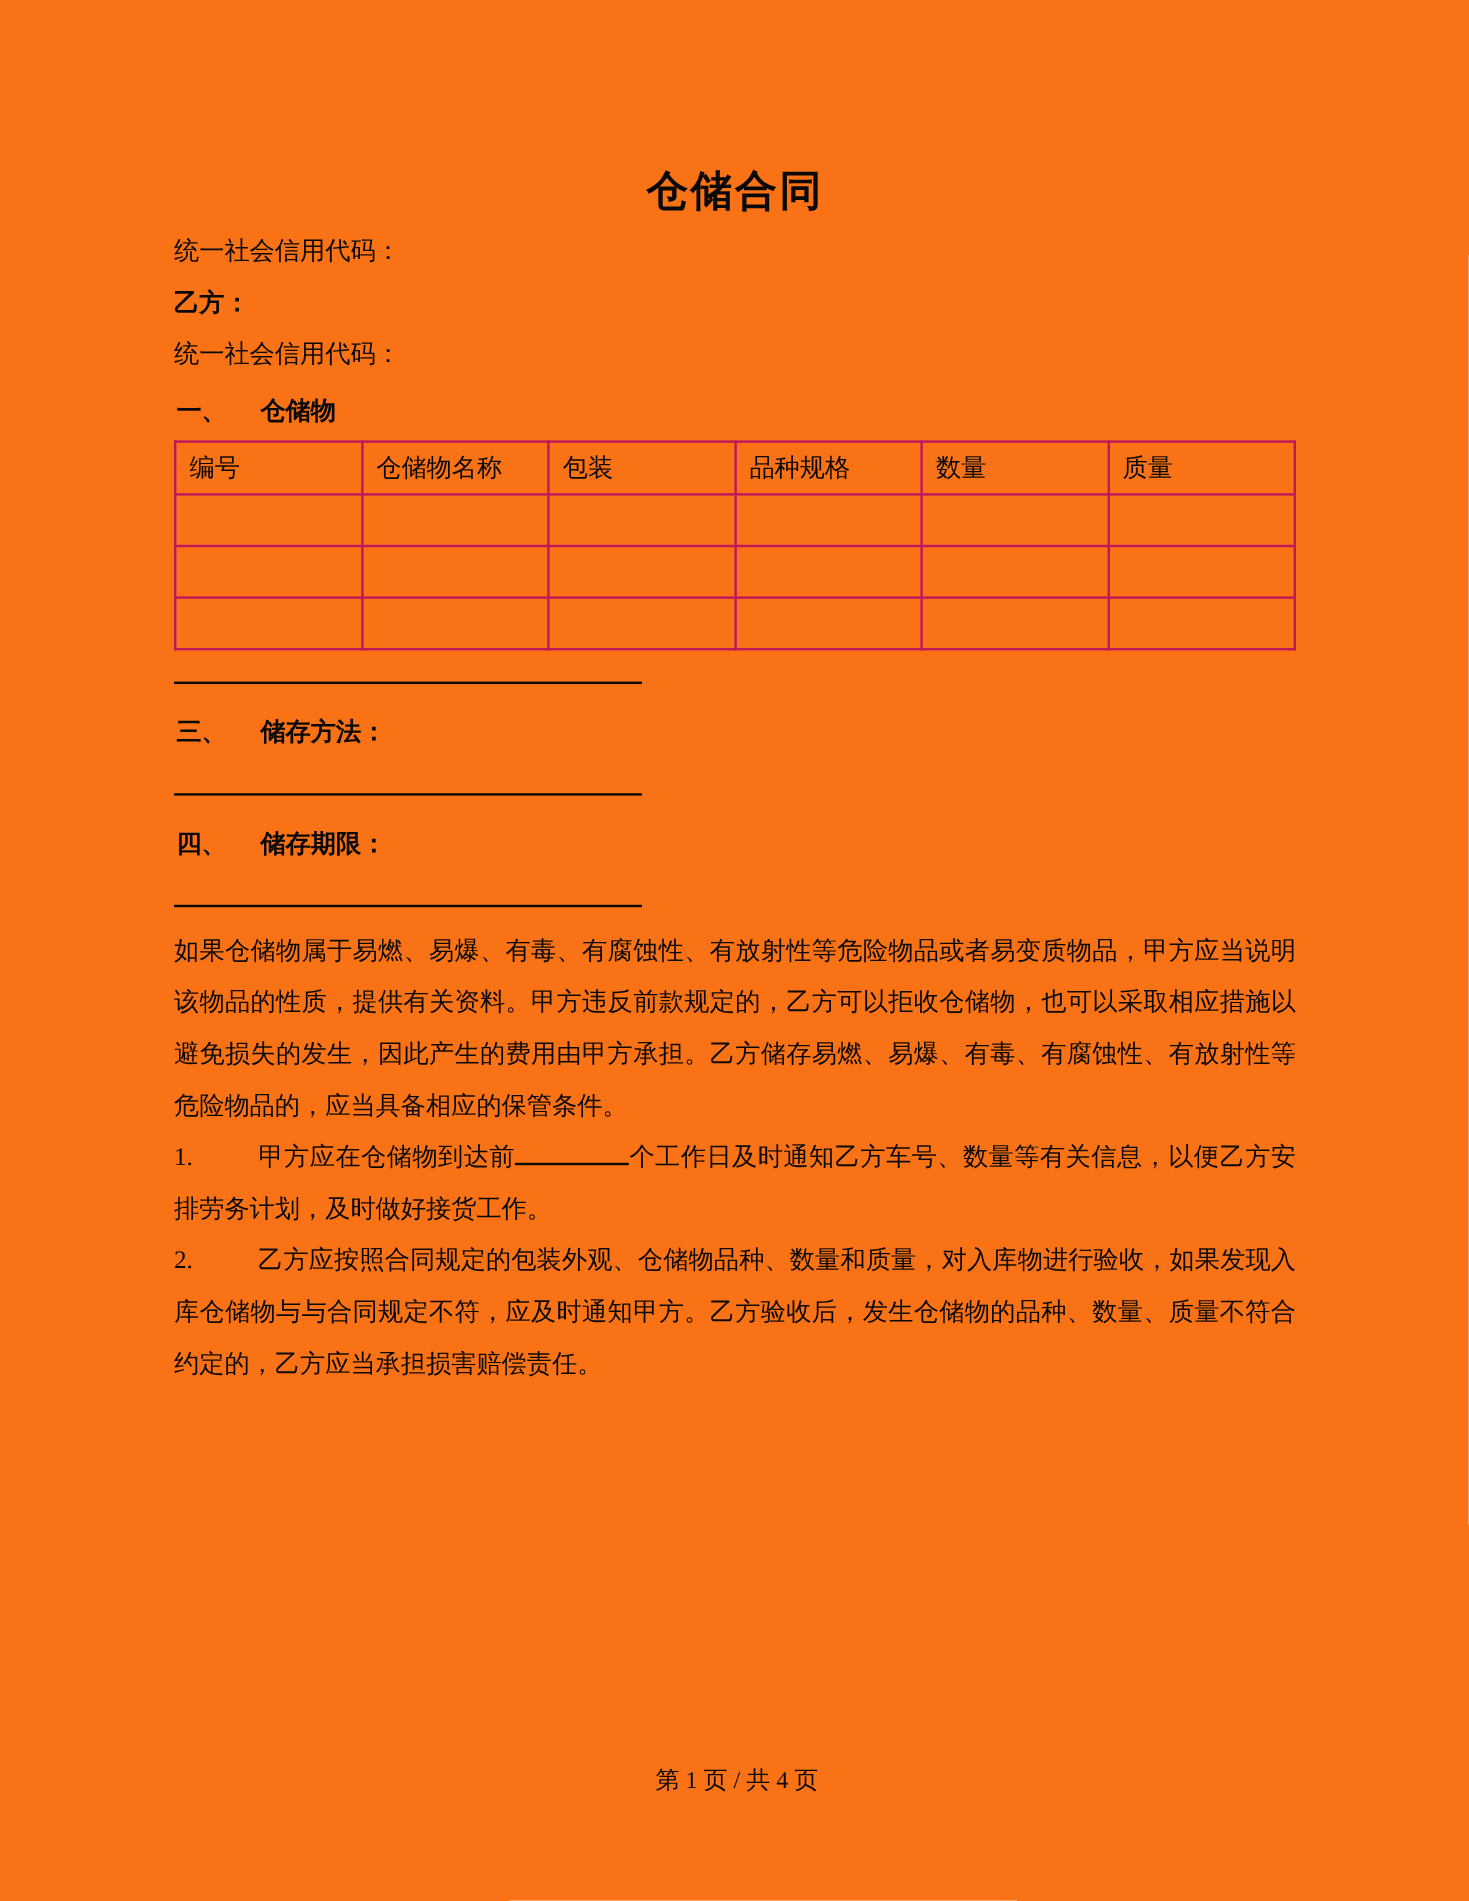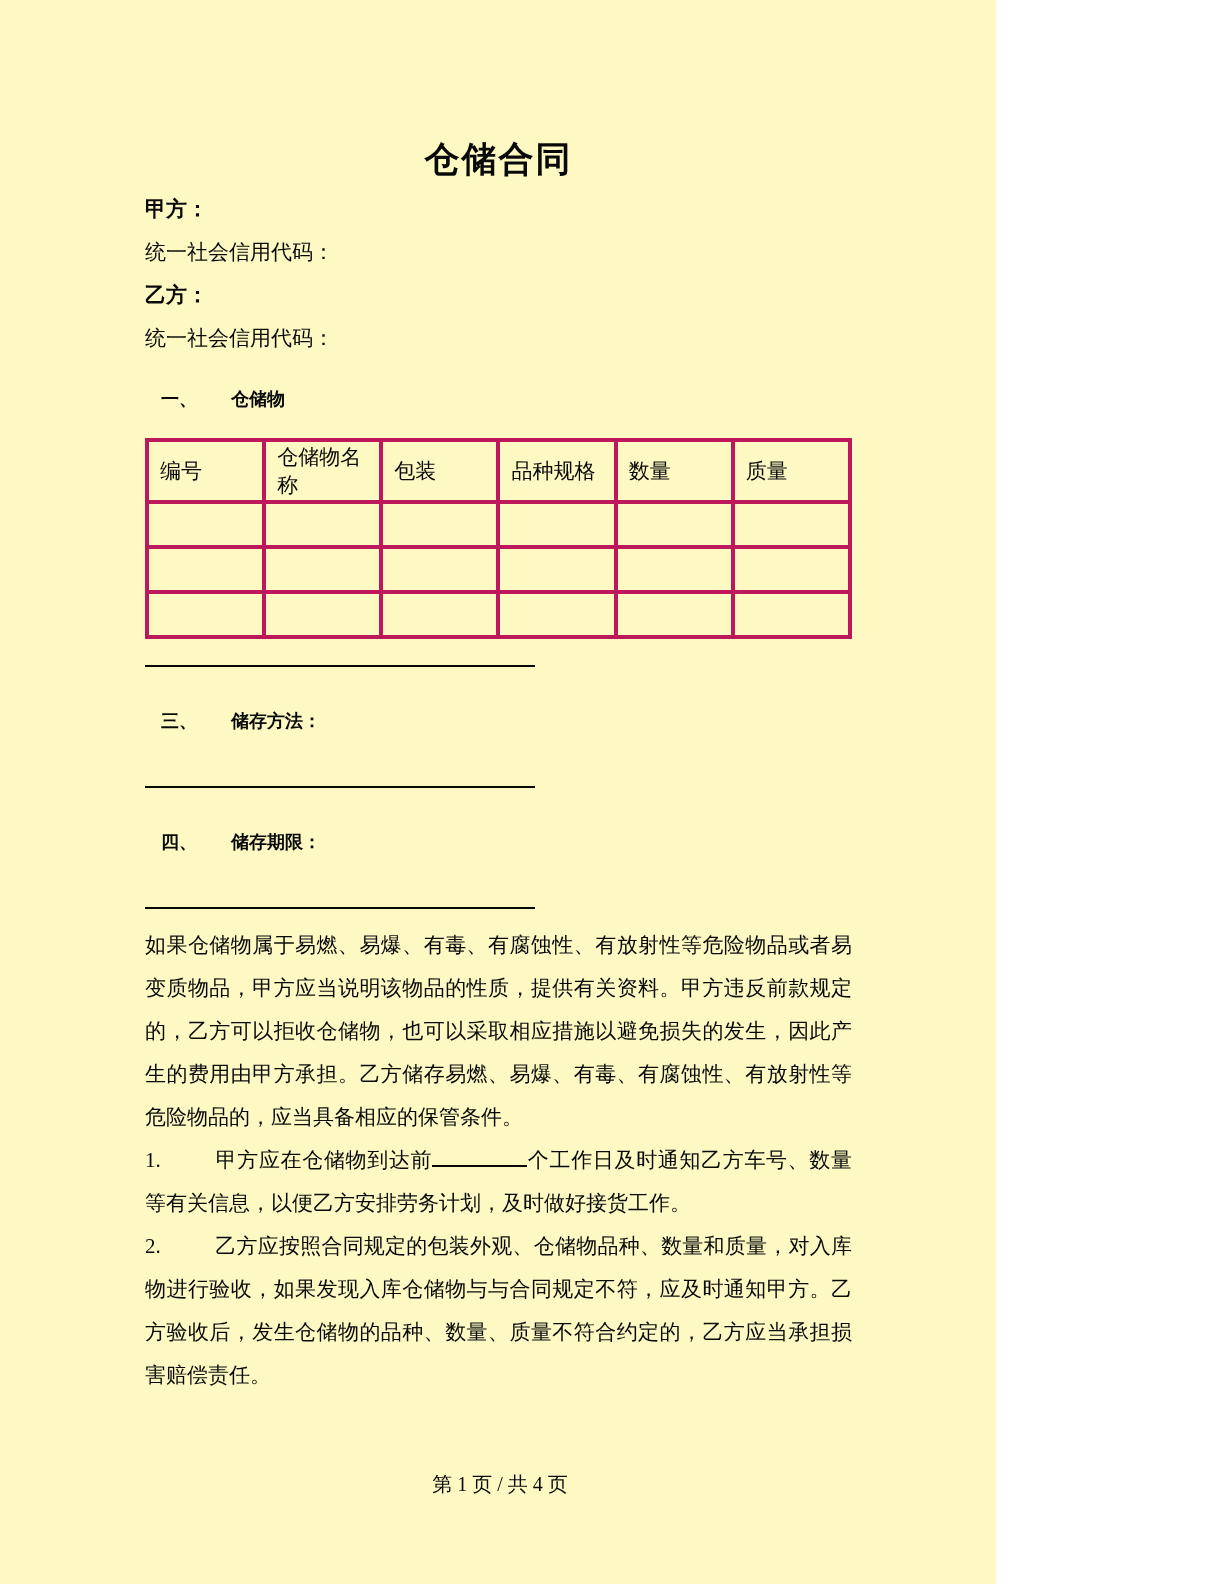--- a/index.html
+++ b/index.html
@@ -1,20 +1,20 @@
 <!DOCTYPE html>
 <html><head>
 <meta charset="utf-8">
 <style>
   html, body { margin: 0; padding: 0; background: #ffffff; }
   .page {
     position: relative;
-    width: 996px;
+    width: 1224px;
     height: 1584px;
-    background: #fef9c3;
+    background: #f97316;
     color: #090909;
     font-family: "Liberation Serif", "DejaVu Serif", serif;
     overflow: hidden;
     box-sizing: border-box;
     padding: 132px 144px 0 145px;
   }
   h1.doc-title {
     font-size: 35px;
     line-height: 56px;
     margin: 0;
@@ -23,23 +23,23 @@
     letter-spacing: 2px;
   }
   p.body-line {
     font-size: 21px;
     line-height: 43px;
     margin: 0;
   }
   p.bold { font-weight: bold; }
   p.just { text-align: justify; }
   h2.sec {
-    font-size: 18px;
+    font-size: 21px;
     line-height: 46px;
-    margin: 16px;
+    margin: 2px;
     font-weight: bold;
   }
   .h-num, .item-num {
     display: inline-block;
     width: 70px;
   }
   .blank {
     display: inline-block;
     height: 1em;
     border-bottom: 2px solid #090909;
@@ -51,21 +51,21 @@
     line-height: 43px;
     margin: 0;
   }
   .blank-row .blank { width: 390px; }
   table.goods {
     width: 100%;
     border-collapse: collapse;
     table-layout: fixed;
   }
   table.goods td {
-    border: 4px solid #be185d;
+    border: 2px solid #be185d;
     font-size: 21px;
     height: 40px;
     padding: 1px 11px;
     vertical-align: middle;
     text-align: left;
     font-weight: normal;
   }
   table.goods tr.data-row td { height: 39px; }
   .footer {
     position: absolute;
@@ -77,21 +77,20 @@
     line-height: 28px;
   }
 </style>
 </head>
 <body>
 
 <div class="page">
 
   <h1 class="doc-title">仓储合同</h1>
 
-  <p class="body-line bold">甲方：</p>
   <p class="body-line">统一社会信用代码：</p>
   <p class="body-line bold">乙方：</p>
   <p class="body-line">统一社会信用代码：</p>
 
 
   <h2 class="sec"><span class="h-num">一、</span><span>仓储物</span></h2>
 
   <table class="goods">
     <tbody>
       <tr class="header-row">

